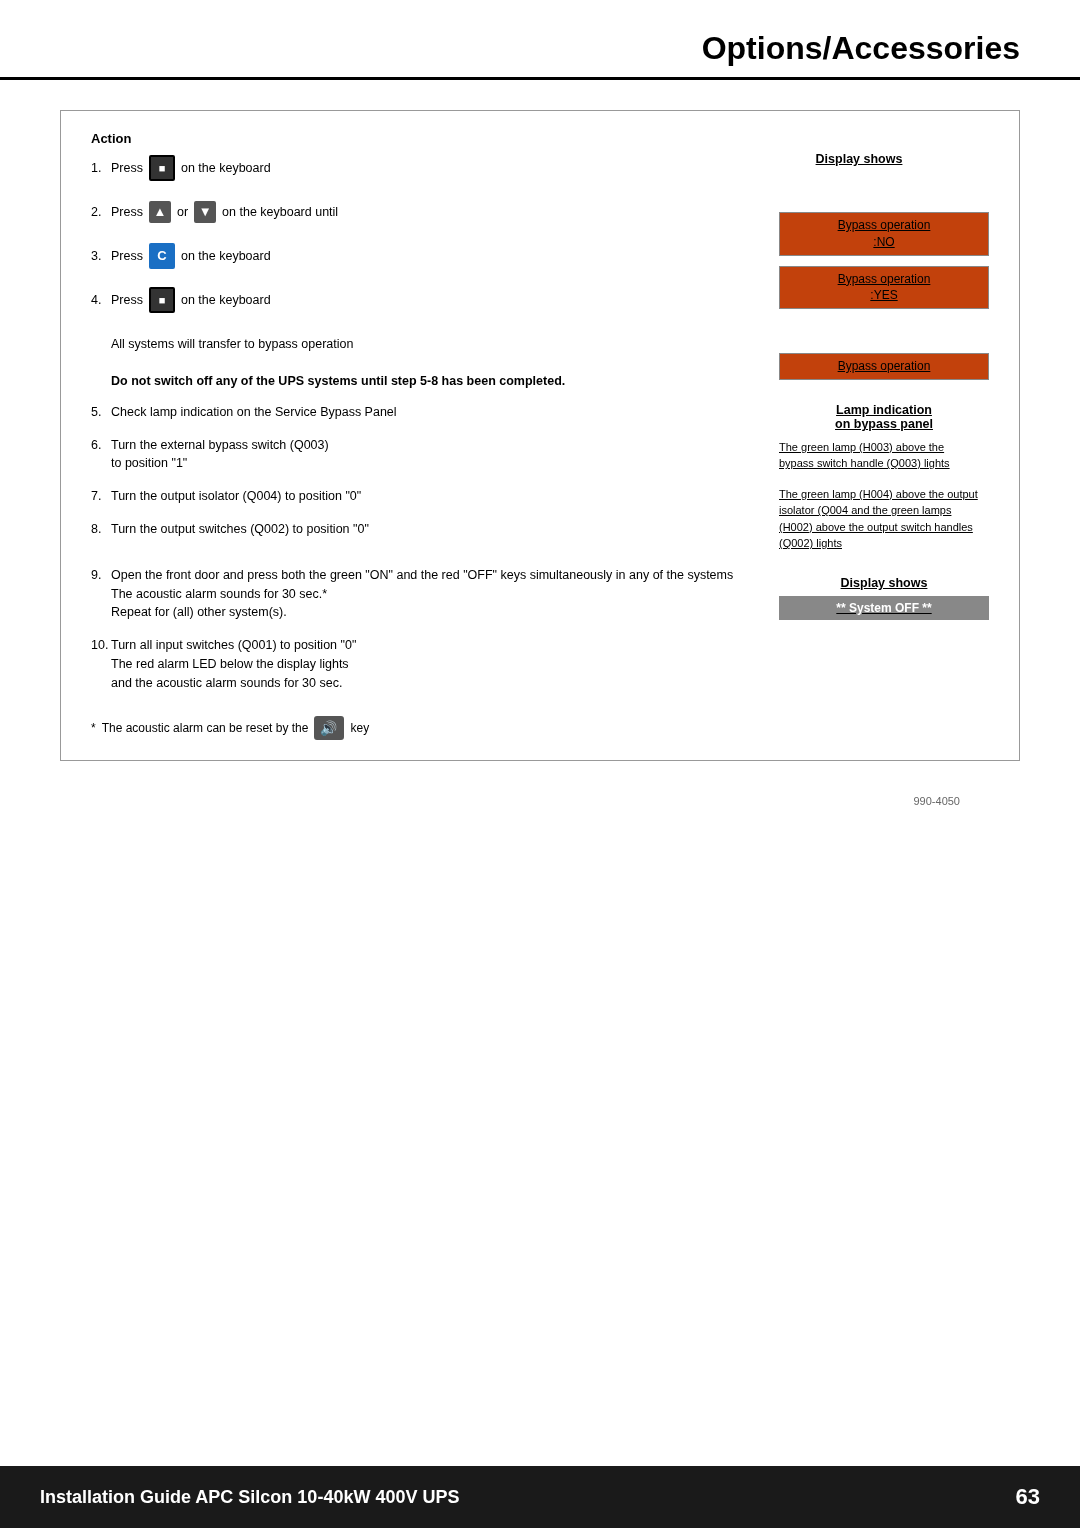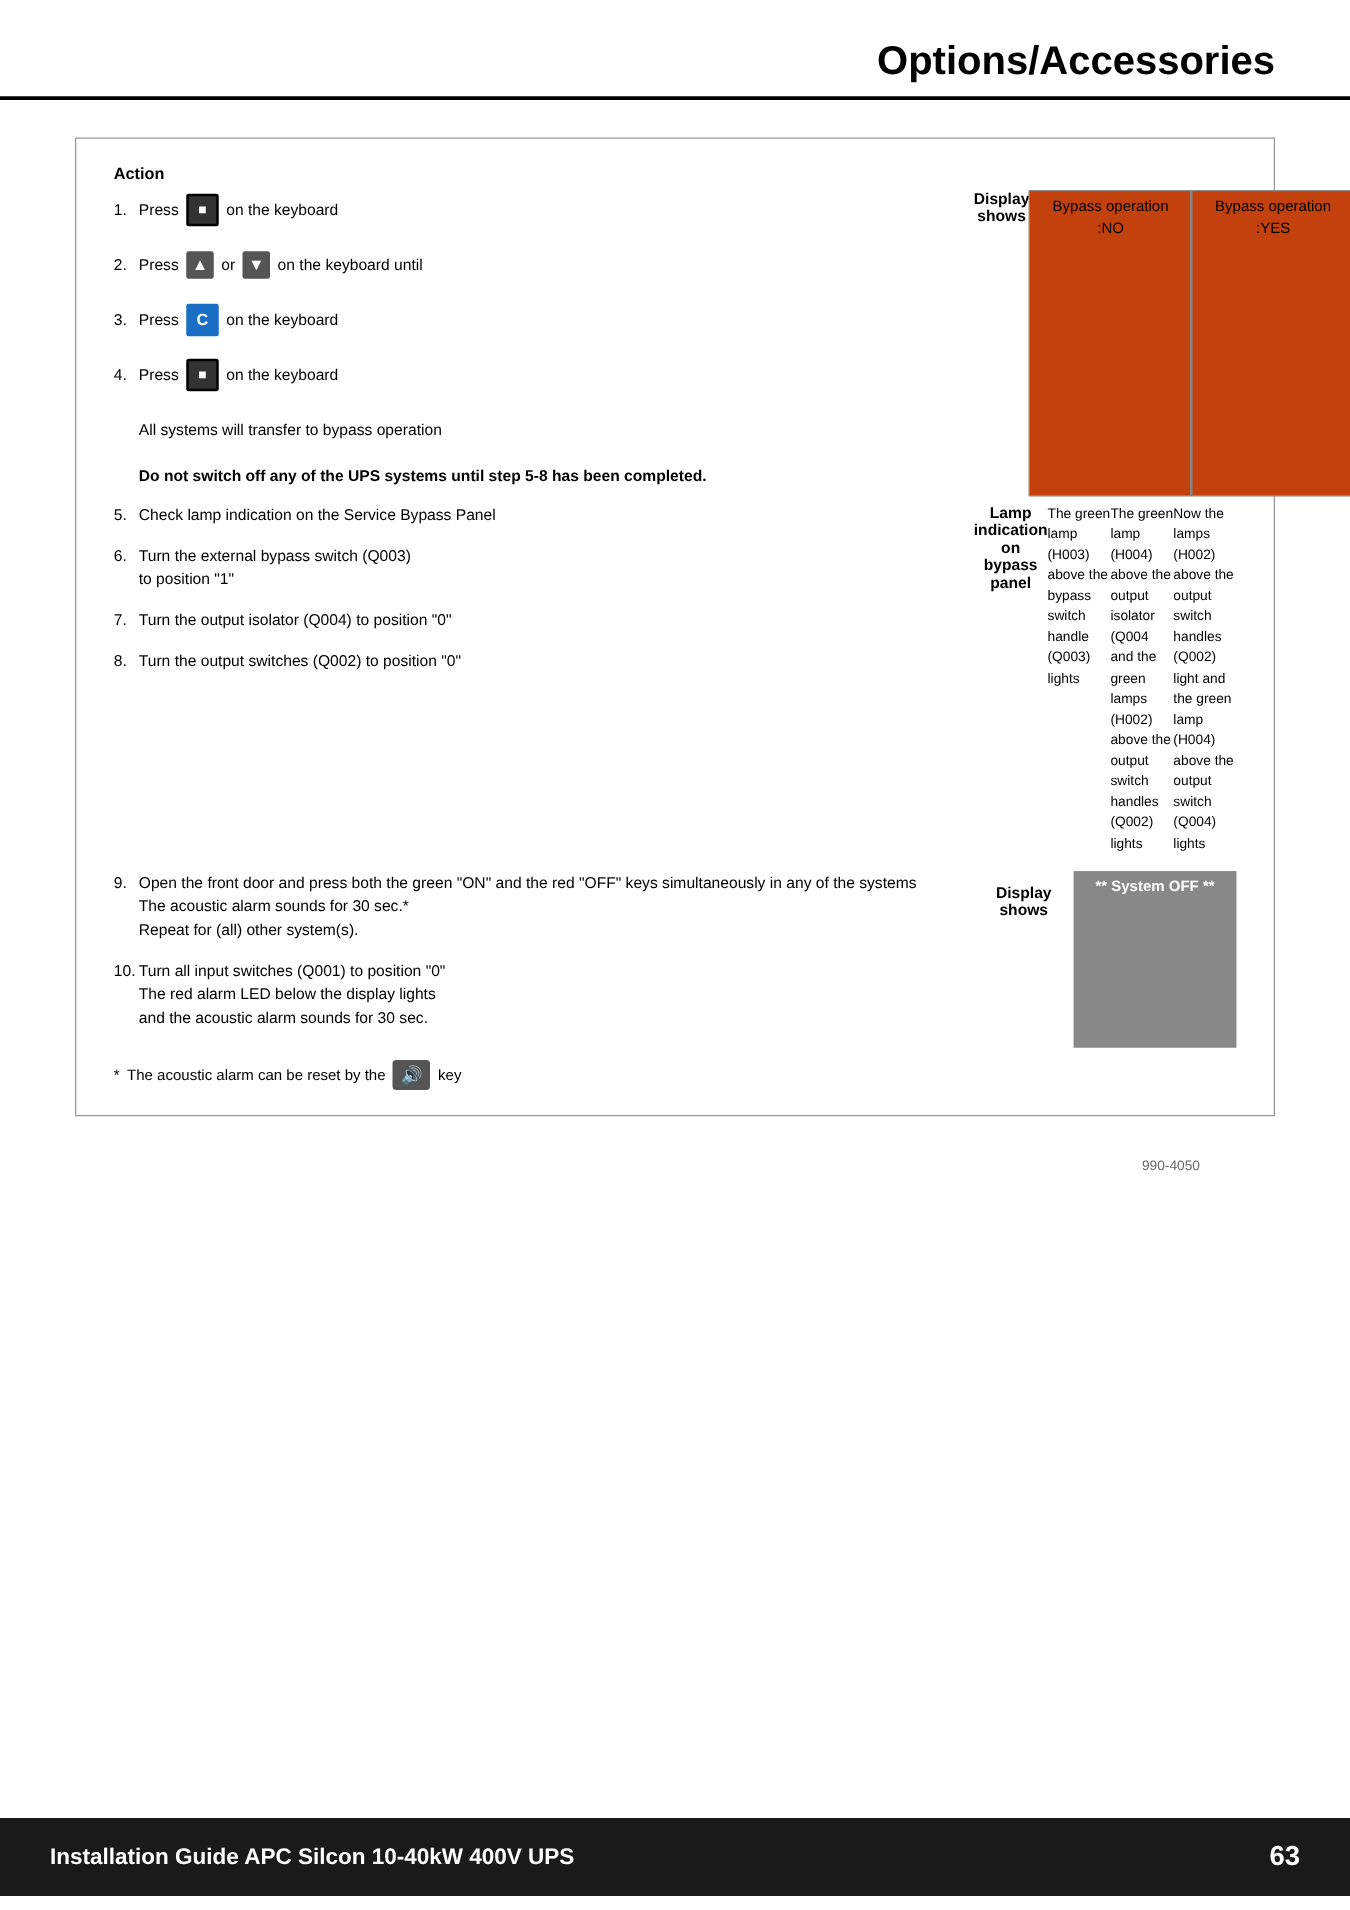--- a/index.html
+++ b/index.html
@@ -201,21 +201,21 @@
       border: 2px solid #555;
       background: #555;
       color: #fff;
       font-size: 14px;
       border-radius: 3px;
     }
 
     
     .page-footer {
       position: fixed;
-      bottom: 12px;
+      bottom: 0;
       left: 0;
       width: 1080px;
       display: flex;
       align-items: center;
       background: #1a1a1a;
       color: #fff;
       padding: 18px 40px;
     }
 
     .footer-title {
@@ -245,21 +245,23 @@
       gap: 0;
     }
 
     .left-col {
       flex: 1;
     }
 
     .right-col {
       width: 210px;
       display: flex;
+      flex-direction: column;
       padding-top: 0;
+      text-decoration: underline;
     }
 
     
     .mt-4 { margin-top: 4px; }
   </style>
 </head>
 <body>
 
 <div class="page-header">
   <span class="page-title">Options/Accessories</span>
@@ -374,21 +376,20 @@
       </div>
 
       <div class="right-col">
         <div class="lamp-header">
           <span>Lamp indication</span><br>
           <span>on bypass panel</span>
         </div>
 
         <div class="lamp-text">The green lamp (H003) above the bypass switch handle (Q003) lights</div>
         <div class="lamp-text">The green lamp (H004) above the output isolator (Q004 and the green lamps (H002) above the output switch handles (Q002) lights</div>
-        <div class="lamp-text">Now the lamps (H002) above the output switch handles (Q002) light and the green lamp (H004) above the output switch (Q004) lights</div>
       </div>
     </div>
 
     <div class="combined-layout">
       <div class="left-col">
 
         <div class="step-lamp-row">
           <span class="step-lamp-num">9.</span>
           <span class="step-lamp-text">
             Open the front door and press both the green "ON" and the red "OFF" keys simultaneously in any of the systems<br>

